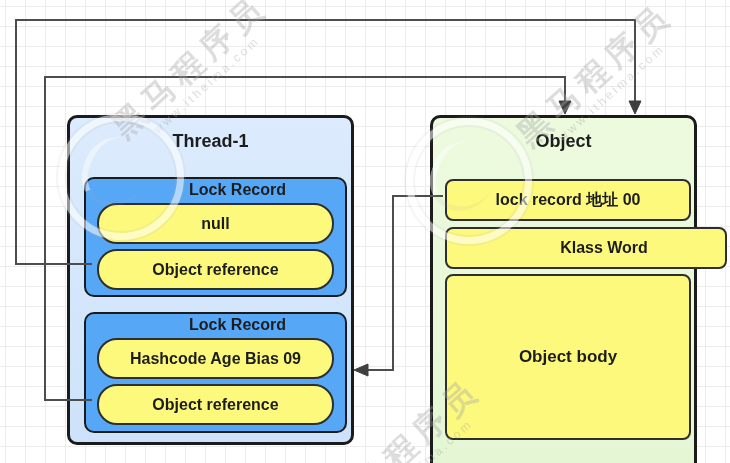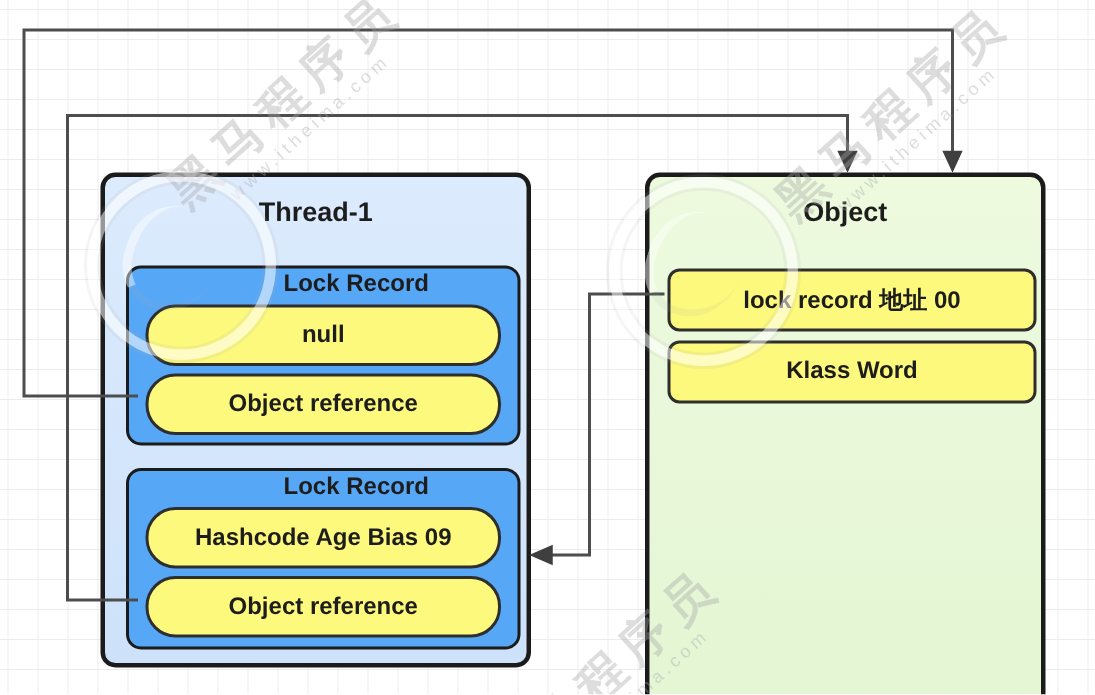--- a/index.html
+++ b/index.html
@@ -47,21 +47,21 @@
   }
   .row1{top:24px;}
   .row2{top:70px;}
   .obj-cell{
     position:absolute;left:12px;width:242px;height:38px;
     background:#fcf97d;border:2px solid #2e2e2e;border-radius:8px;
     display:flex;align-items:center;justify-content:center;
     font-size:16px;font-weight:700;
   }
   .obj-f1{top:61px;}
-  .obj-f2{top:109px;}
+  .obj-f2{top:109px;padding-left:36px;}
   .obj-body{top:156px;height:162px;font-size:17px;}
   #connectors{position:absolute;left:0;top:0;pointer-events:none;}
   #connectors path{stroke:#4d4d4d;stroke-width:2;fill:none;}
   #connectors polygon{fill:#3f3f3f;stroke:#3f3f3f;}
   .watermark{
     position:absolute;pointer-events:none;text-align:center;
     transform:translate(-50%,-50%) rotate(-42deg);
     color:rgba(165,165,165,0.38);white-space:nowrap;z-index:5;
   }
   .wm-big{font-size:32px;font-weight:700;letter-spacing:7px;line-height:1.05;}
@@ -103,20 +103,21 @@
       <div class="lr-title">Lock Record</div>
       <div class="cell row1" style="background: rgb(252, 249, 125);">Hashcode Age Bias 09</div>
       <div class="cell row2" style="background: rgb(252, 249, 125);">Object reference</div>
     </div>
   </div>
 
   <div class="box object-box">
     <div class="group-title">Object</div>
     <div class="obj-cell obj-f1" style="background: rgb(252, 249, 125);">lock record 地址 00</div>
     <div class="obj-cell obj-f2" style="background: rgb(252, 249, 125);">Klass Word</div>
+    <div class="obj-cell obj-body" style="background: rgb(252, 249, 125);">Object body</div>
   </div>
 
   <svg id="connectors" width="730" height="463">
 
     <path d="M92,264 H16 V20 H635 V102" style="stroke: rgb(77, 77, 77);"></path>
     <polygon points="629,101 641,101 635,114"></polygon>
 
     <path d="M92,400 H45 V77 H565 V102" style="stroke: rgb(77, 77, 77);"></path>
     <polygon points="559,101 571,101 565,114"></polygon>
 

